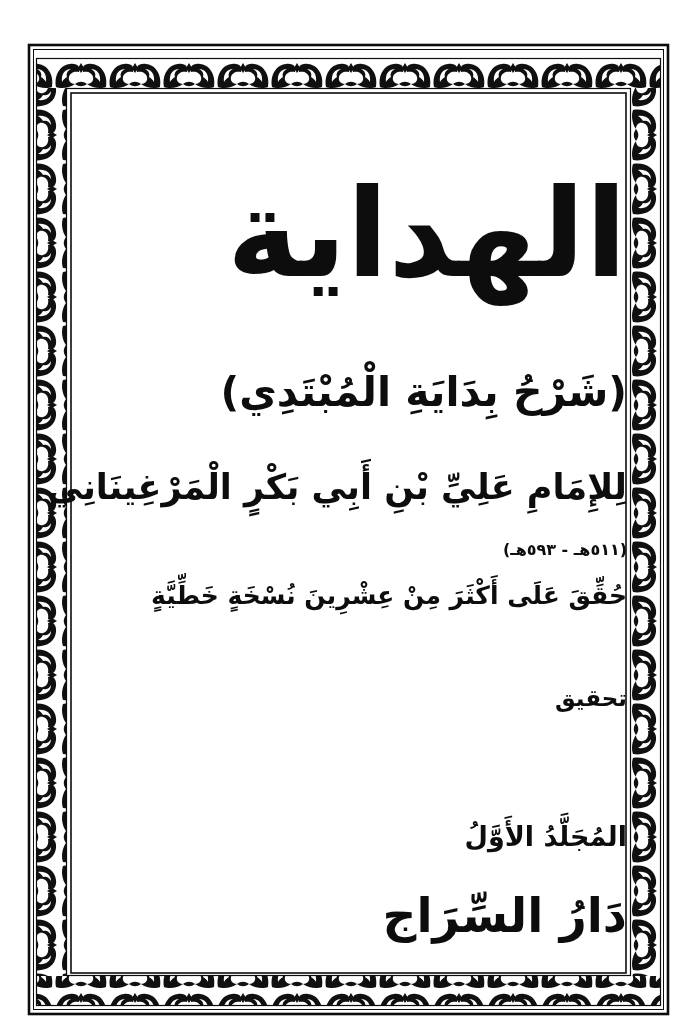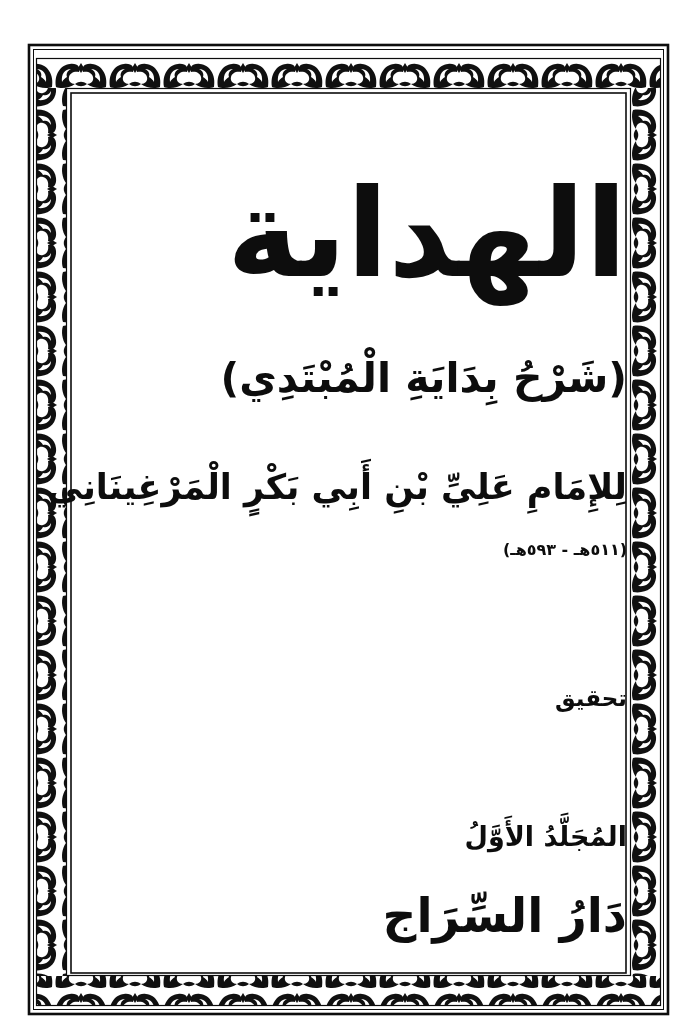--- a/index.html
+++ b/index.html
@@ -31,21 +31,21 @@
     line-height: 1.1;
     white-space: nowrap;
   }
   .main-title {
     top: 158px;
     font-size: 122px;
     font-weight: bold;
     line-height: 1.25;
   }
   .subtitle {
-    top: 356px;
+    top: 370px;
     font-size: 41px;
     font-weight: bold;
   }
   .author {
     top: 468px;
     font-size: 35px;
     font-weight: bold;
   }
   .dates {
     top: 501px;
@@ -124,20 +124,21 @@
   </svg>
 
   <div class="txt main-title" lang="ar">الهداية</div>
 
   <div class="txt subtitle" lang="ar">(شَرْحُ بِدَايَةِ الْمُبْتَدِي)</div>
 
   <div class="txt author" lang="ar">لِلإِمَامِ عَلِيِّ بْنِ أَبِي بَكْرٍ الْمَرْغِينَانِي</div>
 
   <div class="txt dates" lang="ar">(٥١١هـ - ٥٩٣هـ)</div>
 
+  <div class="txt edition-note" lang="ar">حُقِّقَ عَلَى أَكْثَرَ مِنْ عِشْرِينَ نُسْخَةٍ خَطِّيَّةٍ</div>
 
   <div class="txt editor-label" lang="ar">تحقيق</div>
 
 
   <div class="txt publisher" lang="ar">دَارُ السِّرَاج</div>
 
   <div class="txt volume" lang="ar">المُجَلَّدُ الأَوَّلُ</div>
 
 </div>
 

